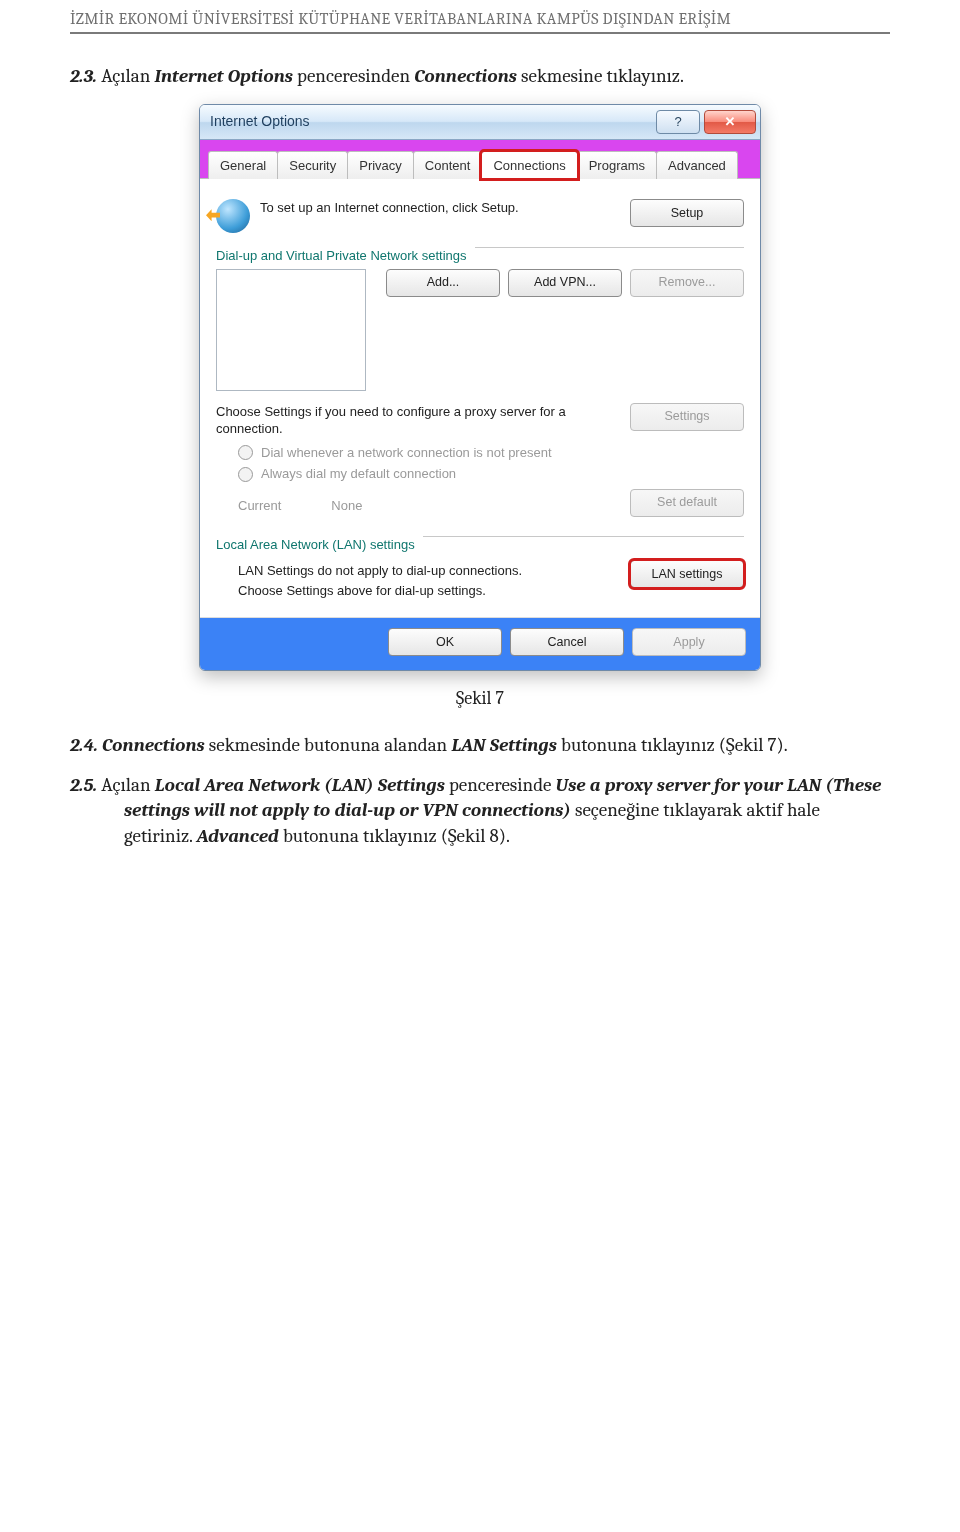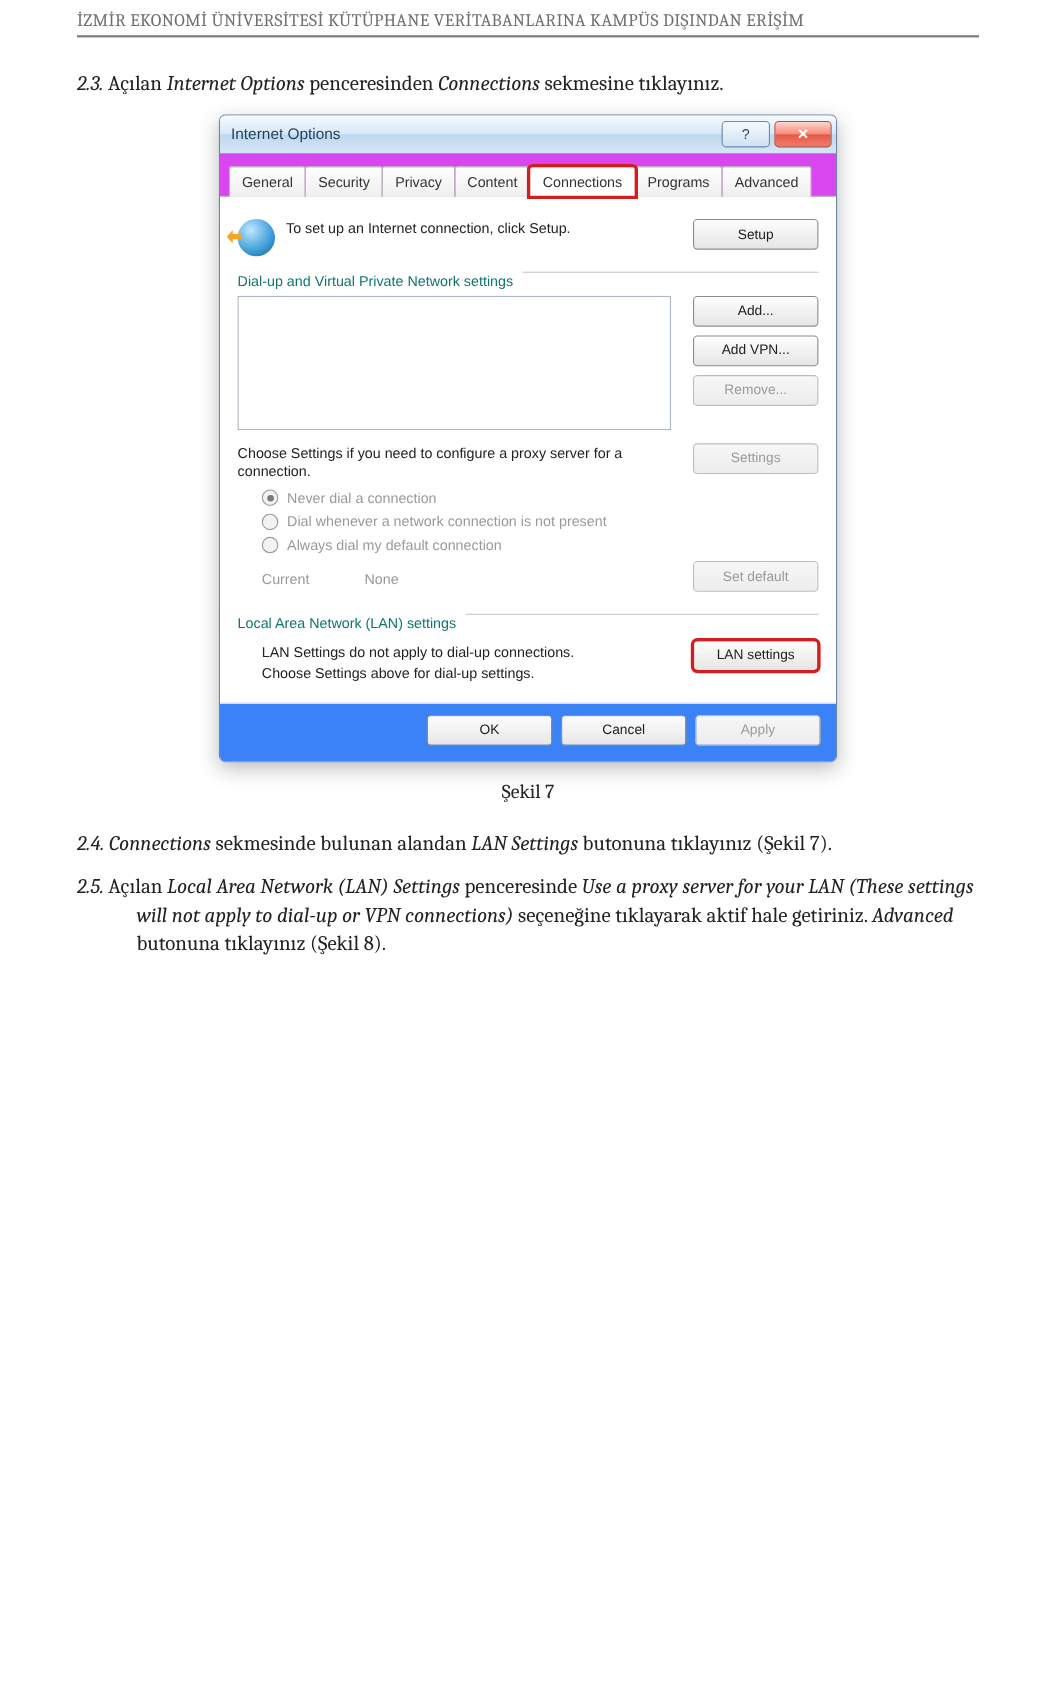--- a/index.html
+++ b/index.html
@@ -1,20 +1,20 @@
 <!DOCTYPE html>
 <html><head>
 <meta charset="utf-8">
 <style>
   html,body{margin:0;padding:0;background:#fff;font-family:Cambria,"Times New Roman",serif;color:#222;width:960px}
   .page{width:960px;min-height:1532px;position:relative;padding:0 70px 0 70px;box-sizing:border-box}
   .header{font-size:16px;color:#6f6f6f;text-align:left;border-bottom:2px solid #7a7a7a;padding:10px 0 4px 0;letter-spacing:.3px}
   .content{padding-top:30px;font-size:19px;line-height:1.35}
   .para{margin:0 0 14px 0}
-  .bi{font-style:italic;font-weight:normal}
+  .bi{font-style:italic;font-weight:bold}
   .figure-wrap{text-align:center;margin:8px 0 8px 0}
   .caption{text-align:center;font-size:18px;margin:8px 0 22px 0}
   .p25{padding-left:54px}
   .footer{position:absolute;bottom:22px;left:70px;right:70px;border-top:2px solid #9a9a9a;padding-top:4px;font-size:16px;color:#7a7a7a;display:flex;justify-content:space-between}
   
   .ui-sans{font-family:"Segoe UI",Tahoma,Arial,sans-serif}
   .win{display:inline-block;width:560px;text-align:left;background:#fff;border:1px solid #6f8aa8;box-shadow:0 6px 18px rgba(0,0,0,.25);border-radius:6px;overflow:hidden}
   .titlebar{height:34px;background:linear-gradient(#f6fbff,#d7e8f8 48%,#bed7ee 52%,#d6e7f7);border-bottom:1px solid #8aa6c4;display:flex;align-items:center;padding:0 4px 0 10px}
   .titlebar .ttl{font-size:14px;color:#1e3e5e;flex:1}
   .win-btn{width:42px;height:22px;margin-left:4px;border:1px solid #6e8aa6;border-radius:4px;background:linear-gradient(#f6faff,#cfe0f1);display:flex;align-items:center;justify-content:center;font-size:13px;color:#2a4660}
@@ -28,21 +28,21 @@
   .globe-icon{width:34px;height:34px;border-radius:50%;background:radial-gradient(circle at 35% 30%,#bfe6ff,#3d9dd8 60%,#1a5c8f);position:relative;flex:0 0 34px}
   .globe-icon .arrow{position:absolute;left:-10px;top:10px;width:14px;height:12px;background:#f6a623;clip-path:polygon(0 50%,40% 0,40% 30%,100% 30%,100% 70%,40% 70%,40% 100%)}
   .btn{min-width:92px;height:26px;border:1px solid #8b8b8b;border-radius:4px;background:linear-gradient(#fdfdfd,#e6e6e6);font-size:12.5px;color:#222;display:inline-flex;align-items:center;justify-content:center;padding:0 10px}
   .btn.dis{color:#9b9b9b;border-color:#bcbcbc;background:linear-gradient(#f7f7f7,#ececec)}
   .btn.hl{outline:3px solid #d31e1e;outline-offset:-1px}
   .right-col{width:120px;display:flex;justify-content:flex-end}
   .grow{flex:1}
   .group-title{font-size:13px;color:#0f766e;margin:14px 0 4px 0;display:flex;align-items:flex-start;gap:8px}
   .group-title .line{flex:1;height:1px;background:#c8c8c8}
   .listbox{border:1px solid #aeb8c2;height:120px;background:#fff;flex:1;margin-right:10px}
-  .side-btns{display:flex;flex-direction:column;gap:8px;align-items:flex-end}
+  .side-btns{display:flex;flex-direction:row;gap:8px;align-items:flex-end}
   .twocol{display:flex;gap:10px;align-items:flex-start}
   .radio-row{display:flex;align-items:center;gap:8px;color:#9a9a9a;font-size:13px;margin:4px 0 4px 22px}
   .radio{width:13px;height:13px;border:1px solid #9a9a9a;border-radius:50%;background:#f3f3f3;display:inline-flex;align-items:center;justify-content:center}
   .radio.sel::after{content:"";width:6px;height:6px;border-radius:50%;background:#7a7a7a}
   .kv{display:flex;gap:50px;color:#9a9a9a;font-size:13px;margin:8px 0 8px 22px}
   .dlg-btns{display:flex;justify-content:flex-end;gap:8px;padding:10px 14px 14px 0;background:#3b82f6;border-top:1px solid #ddd}
   .hint{font-size:13px;margin:2px 0 2px 22px}
 </style>
 </head>
 <body>
@@ -97,24 +97,20 @@
           </div>
 
           <div class="row" style="margin-top:12px">
             <span class="grow">Choose Settings if you need to configure a proxy server for a connection.</span>
             <span class="right-col">
                 <span class="btn dis">Settings</span>
               </span>
           </div>
 
           <div class="radio-row">
-              <span class="radio sel"></span>
-              <span>Never dial a connection</span>
-            </div>
-          <div class="radio-row">
               <span class="radio"></span>
               <span>Dial whenever a network connection is not present</span>
             </div>
           <div class="radio-row">
               <span class="radio"></span>
               <span>Always dial my default connection</span>
             </div>
 
           <div class="row">
             <div class="grow kv">
@@ -144,21 +140,21 @@
           <span class="btn">OK</span>
           <span class="btn">Cancel</span>
           <span class="btn dis">Apply</span>
         </div>
       </div>
     </div>
     <div class="caption">Şekil 7</div>
 
     <p class="para">
       <span class="bi">2.4.</span>
-      <span class="bi">Connections</span><span> sekmesinde bulunan alandan </span><span class="bi">LAN Settings</span><span> butonuna tıklayınız (Şekil 7).</span>
+      <span class="bi">Connections</span><span> sekmesinde butonuna alandan </span><span class="bi">LAN Settings</span><span> butonuna tıklayınız (Şekil 7).</span>
     </p>
 
     <p class="para p25" style="text-indent:-54px">
       <span class="bi">2.5.</span><span> Açılan </span><span class="bi">Local Area Network (LAN) Settings</span><span> penceresinde </span><span class="bi">Use a proxy server for your LAN (These settings will not apply to dial-up or VPN connections)</span><span> seçeneğine tıklayarak aktif hale getiriniz. </span><span class="bi">Advanced</span><span> butonuna tıklayınız (Şekil 8).</span>
     </p>
   </div>
 
 </div>
 
 </body></html>

